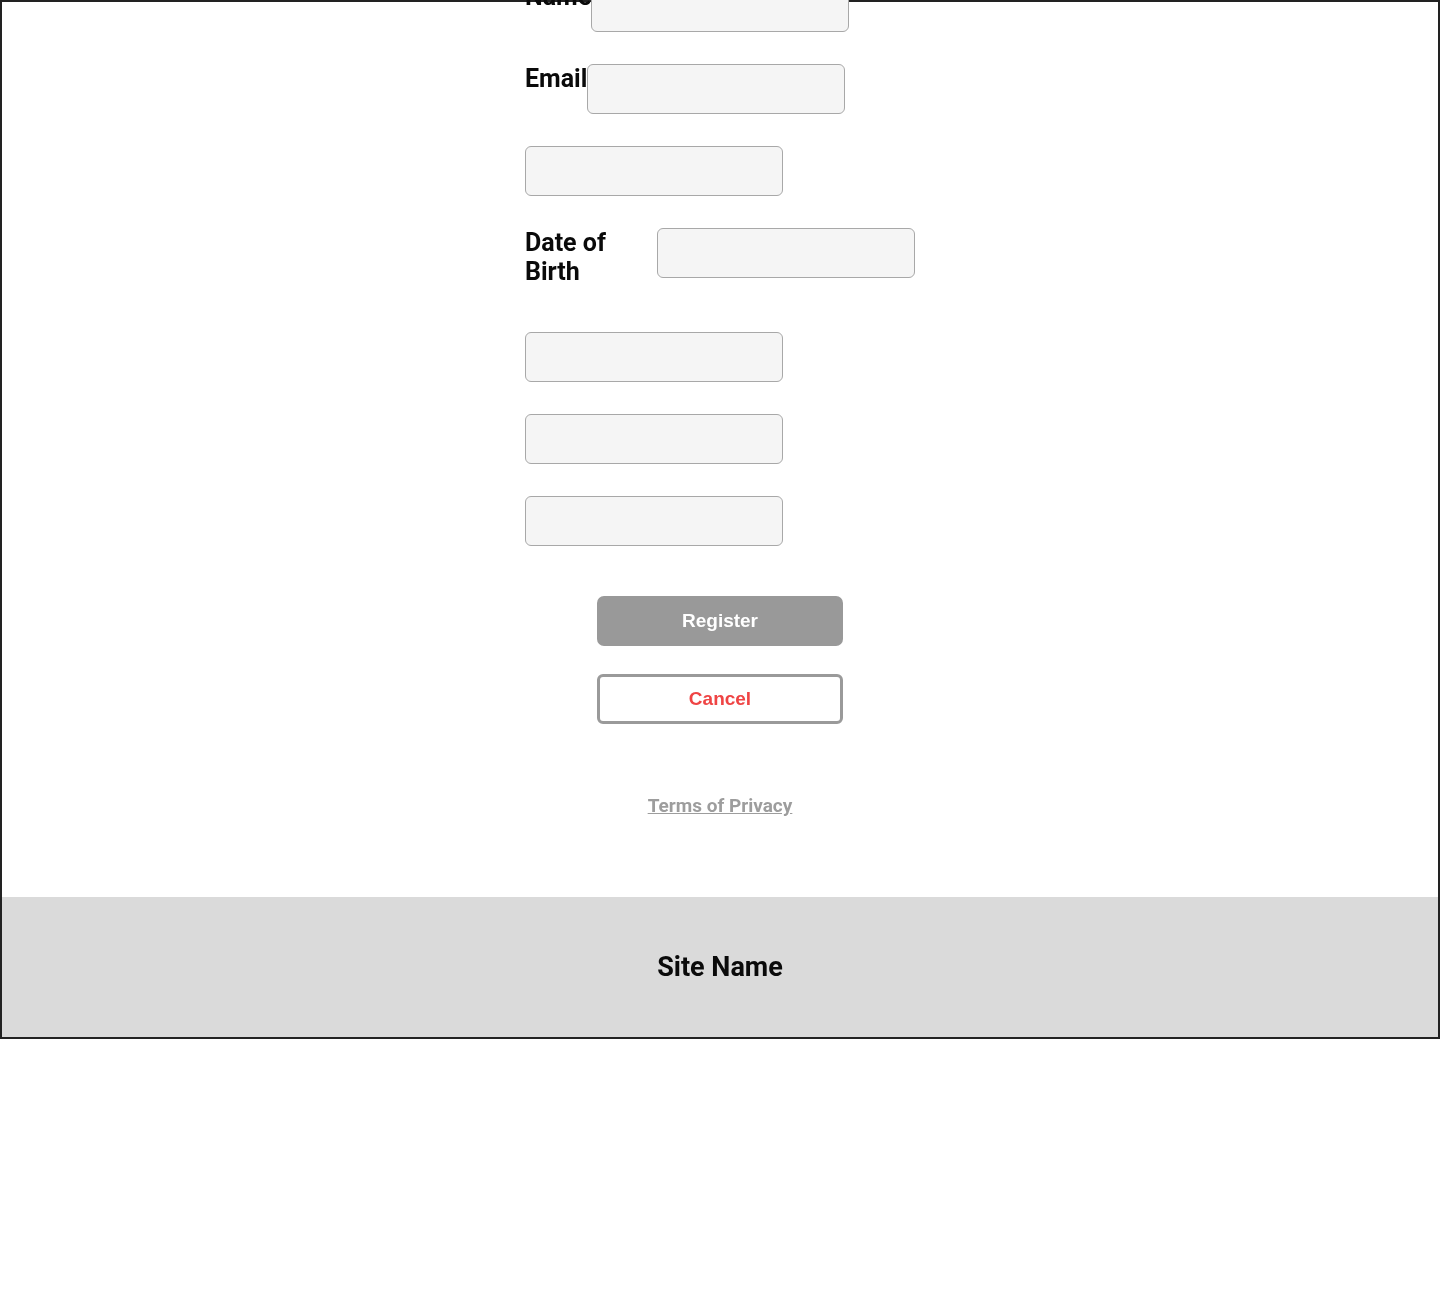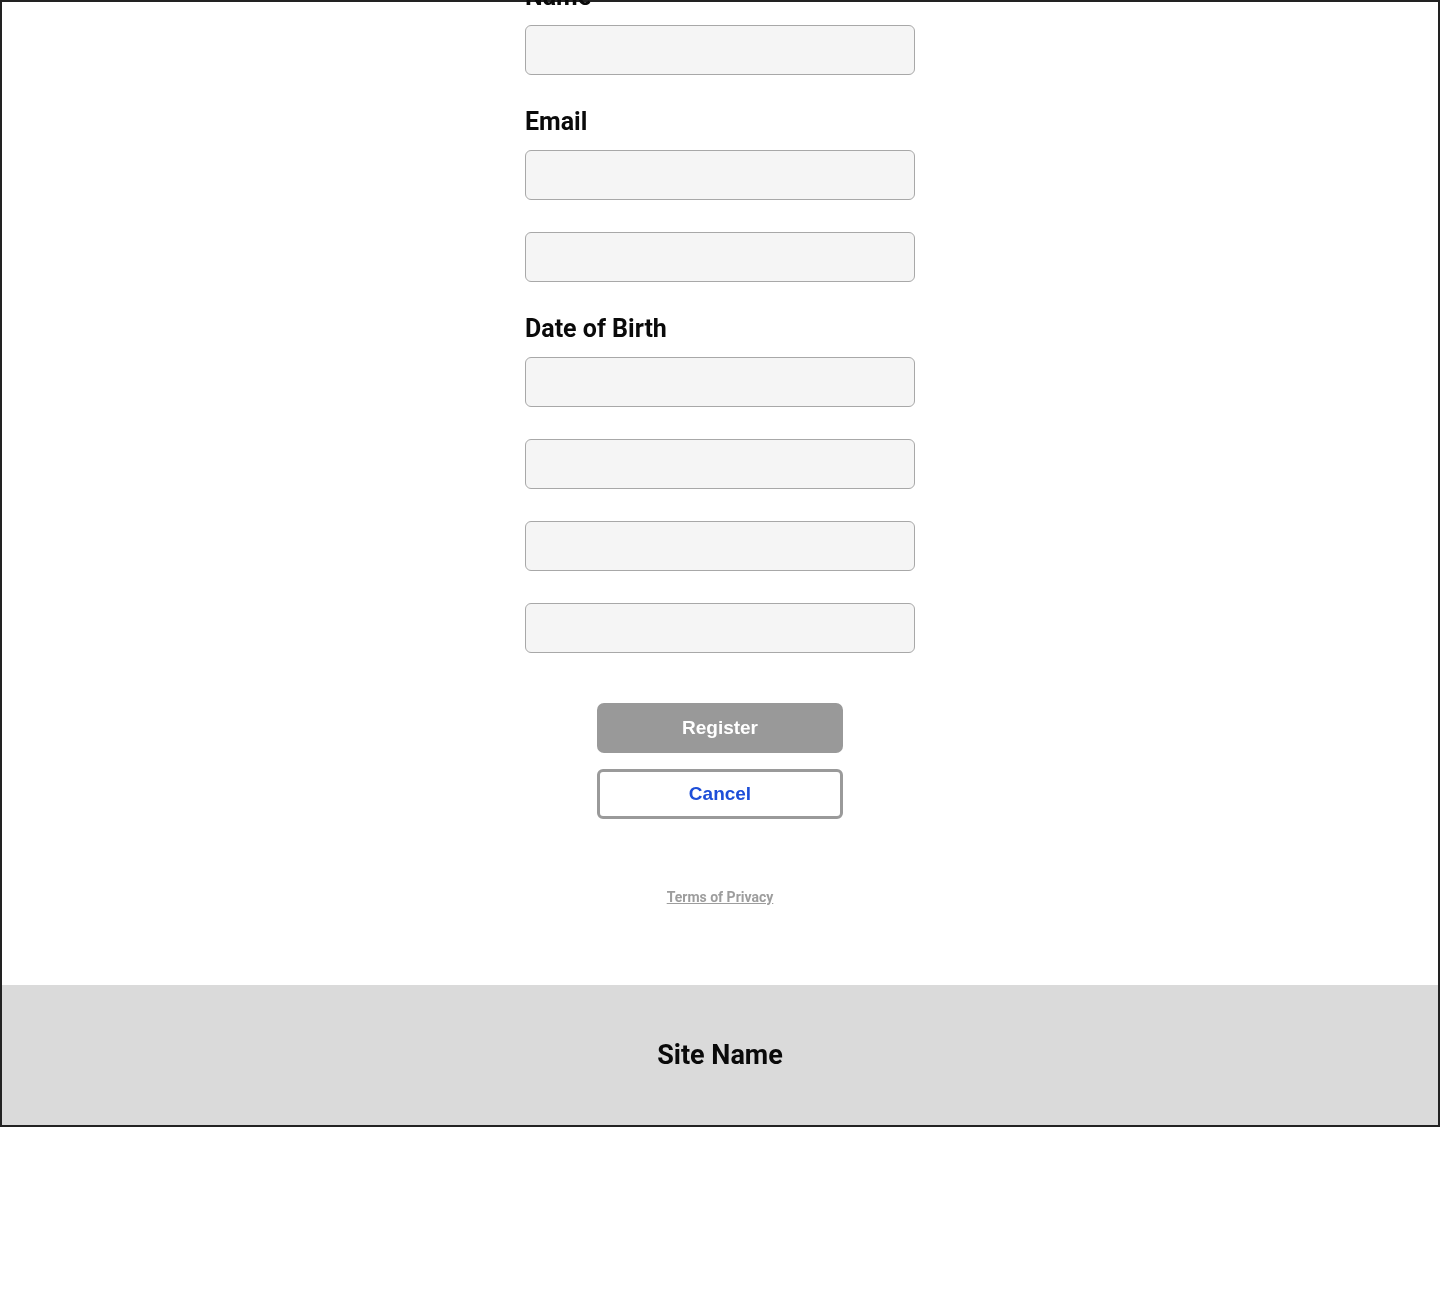--- a/index.html
+++ b/index.html
@@ -26,21 +26,21 @@
       padding-bottom: 80px;
     }
     .form-container {
       width: 390px;
       display: flex;
       flex-direction: column;
       margin-top: -20px;
     }
     .field-group {
       display: flex;
-      flex-direction: column;
+      flex-direction: row;
       margin-bottom: 32px;
     }
     .field-label {
       font-size: 25px;
       font-weight: 700;
       color: #0a0a0a;
       margin-bottom: 14px;
     }
     .field-input {
       height: 50px;
@@ -49,47 +49,47 @@
       border-radius: 6px;
       font-size: 18px;
       padding: 0 12px;
       outline: none;
     }
     .button-stack {
       display: flex;
       flex-direction: column;
       align-items: center;
       margin-top: 18px;
-      gap: 16px;
+      gap: 28px;
     }
     .btn {
       width: 246px;
       height: 50px;
       border-radius: 7px;
       font-size: 19px;
       font-weight: 700;
       cursor: pointer;
       display: flex;
       align-items: center;
       justify-content: center;
     }
     .btn-primary {
       background: #999999;
       color: #ffffff;
       border: none;
     }
     .btn-secondary {
       background: #ffffff;
-      color: #1d4ed8;
+      color: #ef4444;
       border: 3px solid #9a9a9a;
       border-radius: 6px;
     }
     .terms-link {
       margin-top: 70px;
-      font-size: 14px;
+      font-size: 19px;
       font-weight: 700;
       color: #9d9d9d;
       text-decoration: underline;
       align-self: center;
       cursor: pointer;
     }
     .footer {
       background: #dadada;
       height: 140px;
       display: flex;

